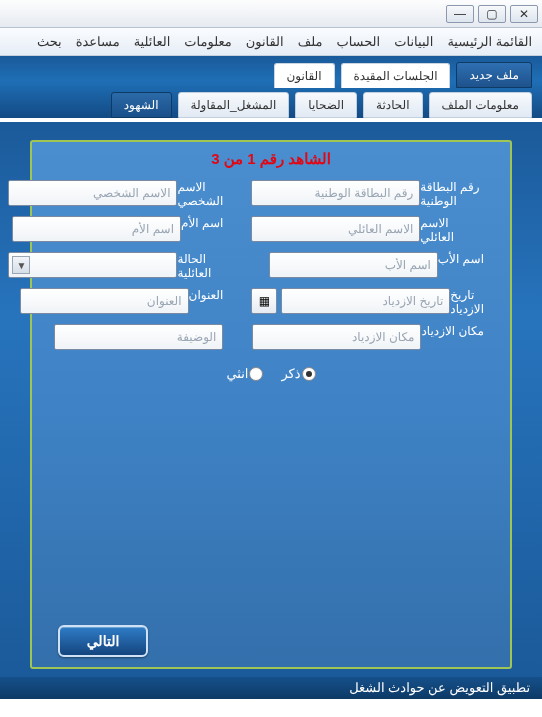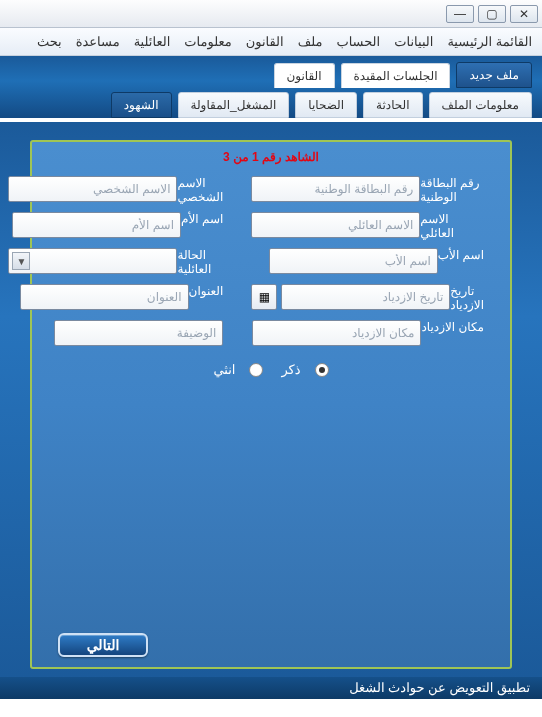--- a/index.html
+++ b/index.html
@@ -98,21 +98,21 @@
   height: 100%;
   padding: 8px 26px 10px 26px;
   position: relative;
   display:flex;
   flex-direction:column;
 }
 .card-title {
   text-align: center;
   color: #e30613;
   font-weight: bold;
-  font-size: 12px;
+  font-size: 15px;
   margin-bottom: 12px;
 }
 .form-grid {
   display: grid;
   grid-template-columns: 1fr 1fr;
   column-gap: 28px;
   row-gap: 6px;
 }
 .field { display:flex; flex-direction:row; }
 .field-label {
@@ -154,34 +154,34 @@
 }
 .radio-row {
   margin-top:16px;
   display:flex;
   gap:18px;
   align-items:center;
   color:#fff;
   justify-content:center;
   font-size:13px;
 }
-.radio-item { display:flex; align-items:flex-end; gap:14px; }
+.radio-item { display:flex; align-items:flex-end; gap:1px; }
 .radio-dot {
   width:14px;height:14px;border-radius:50%;
   background:#fff;border:1px solid #888;
   display:flex;align-items:center;justify-content:center;
 }
 .radio-dot.checked::after{
   content:"";width:6px;height:6px;border-radius:50%;background:#333;
 }
 .spacer { flex:1; }
 .next-btn {
   align-self:flex-end;
   margin-left:0;
-  width:90px;height:24px;
+  width:90px;height:32px;
   border:2px solid #cfe1f5;
   border-radius:6px;
   background:linear-gradient(#2f7cc7,#14457e);
   color:#fff;font-weight:bold;font-size:14px;
   box-shadow: inset 0 1px 0 rgba(255,255,255,.3), 0 1px 2px rgba(0,0,0,.4);
 }
 
 .footer {
   background: linear-gradient(#15508a,#0d3a66);
   color:#fff;

